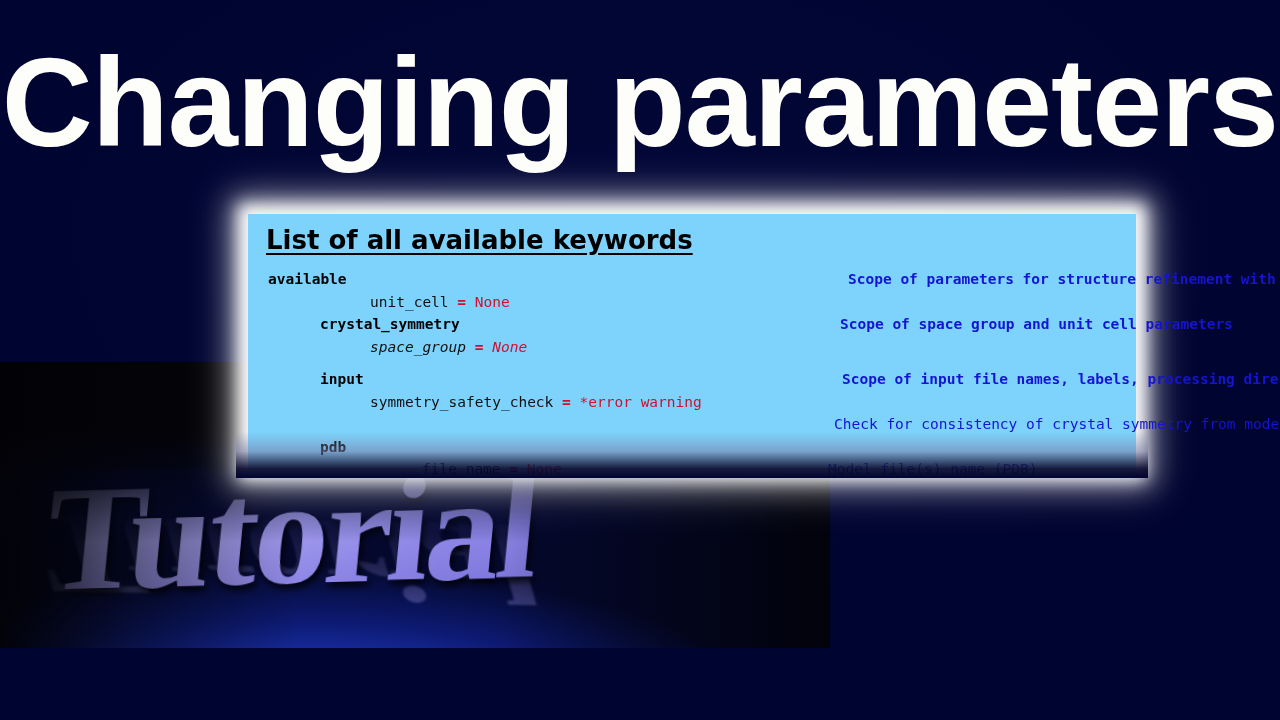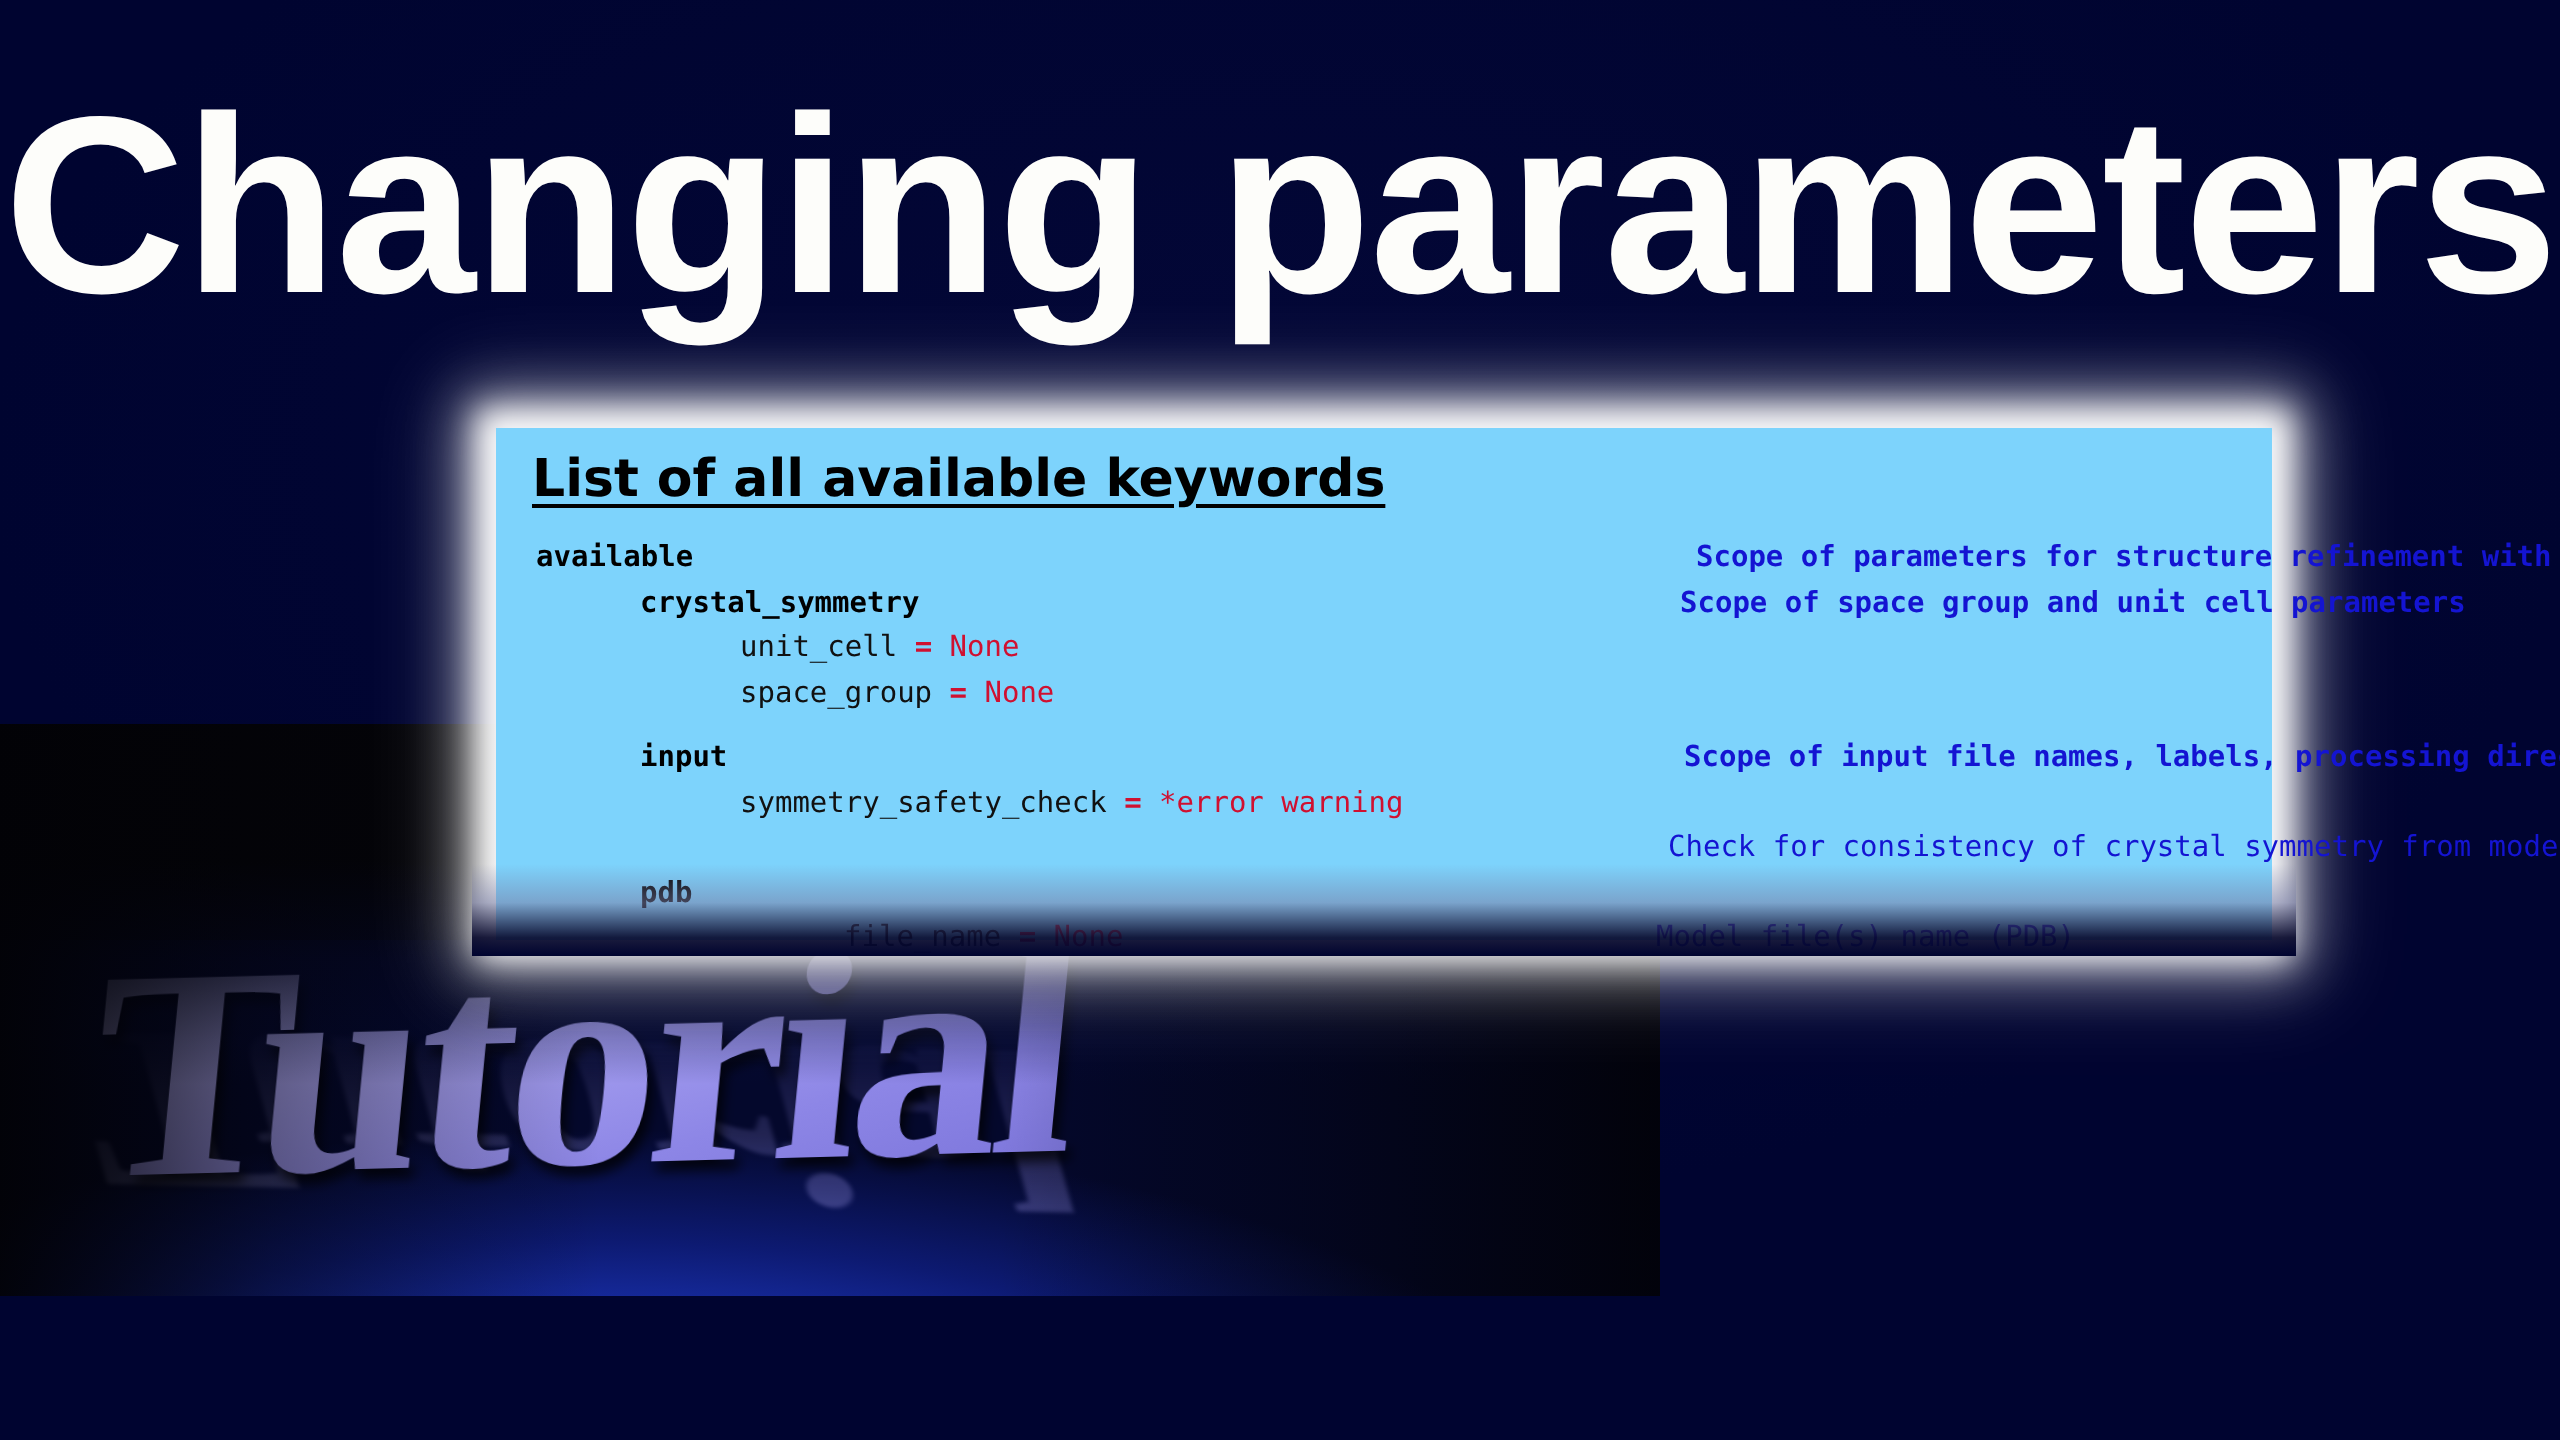--- a/index.html
+++ b/index.html
@@ -215,23 +215,23 @@
     </div>
     <div class="floor-dark-top"></div>
     <div class="corner-dark-l"></div>
     <div class="corner-dark-r"></div>
   </div>
 
   <div id="keyword-panel">
     <div id="panel-heading">List of all available keywords</div>
     <div id="kw-lines">
         <div class="kw-row"><span class="kw-left" style="left: 20px;"><span class="kw-name">available</span></span><span class="kw-right" style="left: 600px;">Scope of parameters for structure refinement with phenix.refine</span></div>
+        <div class="kw-row"><span class="kw-left" style="left: 122px;"><span class="kw-param">unit_cell </span><span class="kw-eq">= </span><span class="kw-val">None</span></span></div>
         <div class="kw-row"><span class="kw-left" style="left: 72px;"><span class="kw-name">crystal_symmetry</span></span><span class="kw-right" style="left: 592px;">Scope of space group and unit cell parameters</span></div>
-        <div class="kw-row"><span class="kw-left" style="left: 122px;"><span class="kw-param">unit_cell </span><span class="kw-eq">= </span><span class="kw-val">None</span></span></div>
-        <div class="kw-row"><span class="kw-left" style="left: 122px;"><span class="kw-param">space_group </span><span class="kw-eq">= </span><span class="kw-val">None</span></span></div>
+        <div class="kw-row"><span class="kw-left" style="left: 122px; font-style: italic;"><span class="kw-param">space_group </span><span class="kw-eq">= </span><span class="kw-val">None</span></span></div>
         <div class="spacer"></div>
         <div class="kw-row"><span class="kw-left" style="left: 72px;"><span class="kw-name">input</span></span><span class="kw-right" style="left: 594px;">Scope of input file names, labels, processing directions</span></div>
         <div class="kw-row"><span class="kw-left" style="left: 122px;"><span class="kw-param">symmetry_safety_check </span><span class="kw-eq">= </span><span class="kw-val">*error warning</span></span></div>
         <div class="kw-row"><span class="kw-left" style="left: 20px;"></span><span class="kw-right kw-desc-plain" style="left: 586px;">Check for consistency of crystal symmetry from model and data files</span></div>
         <div class="kw-row"><span class="kw-left" style="left: 72px;"><span class="kw-name">pdb</span></span></div>
         <div class="kw-row"><span class="kw-left" style="left: 174px;"><span class="kw-param">file_name </span><span class="kw-eq">= </span><span class="kw-val">None</span></span><span class="kw-right kw-desc-plain" style="left: 580px;">Model file(s) name (PDB)</span></div>
       </div>
     <div id="panel-bottom-fade"></div>
   </div>
 

